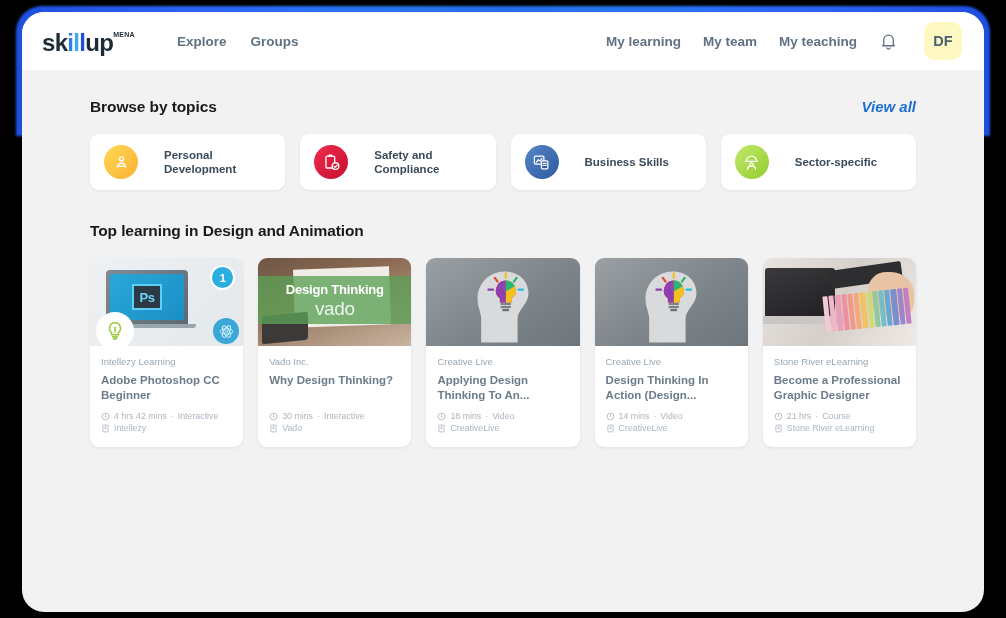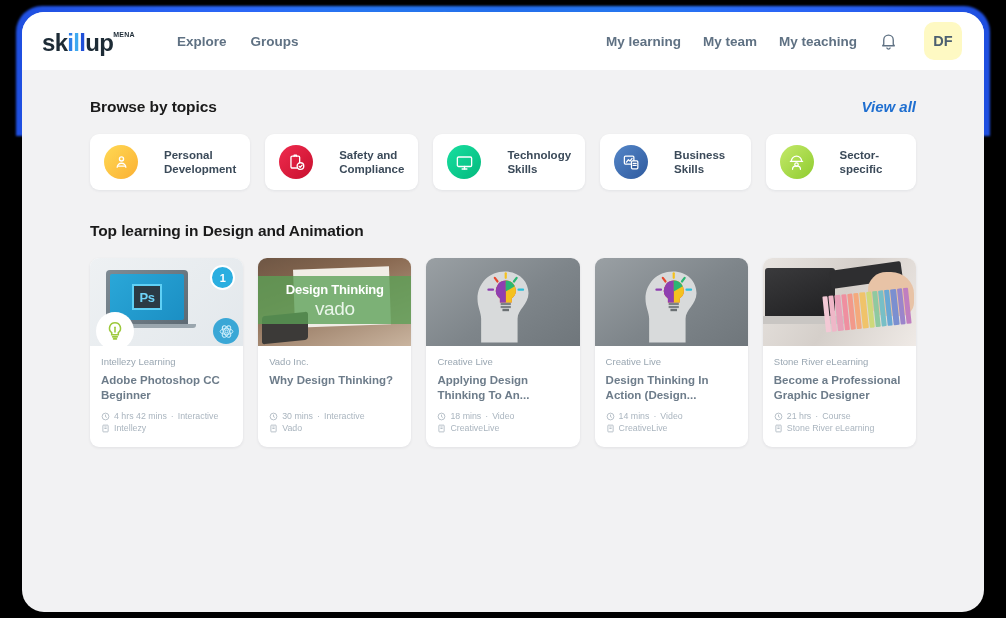--- a/index.html
+++ b/index.html
@@ -241,30 +241,20 @@
             <svg width="19" height="19" viewBox="0 0 24 24" fill="none" stroke="#fff" stroke-width="1.7" stroke-linecap="round" stroke-linejoin="round">
               <rect x="5" y="4" width="11" height="15" rx="1.6"></rect>
                 <path d="M9 4V2.8h3V4"></path>
               <circle cx="17" cy="16.5" r="4.2" fill="#c8102e"></circle>
                 <path d="M15.2 16.6l1.4 1.4 2.4-2.6"></path>
             </svg>
           </div>
           <div class="topic-label">Safety and Compliance</div>
         </div>
 
-        <div class="topic">
-          <div class="tc" style="background:linear-gradient(135deg,#18dfa0,#04b97d);">
-            <svg width="19" height="19" viewBox="0 0 24 24" fill="none" stroke="#fff" stroke-width="1.7" stroke-linecap="round" stroke-linejoin="round">
-              <rect x="3" y="5" width="18" height="12" rx="1.6"></rect>
-                <line x1="9" y1="20.2" x2="15" y2="20.2"></line>
-              <line x1="12" y1="17" x2="12" y2="20.2"></line>
-            </svg>
-          </div>
-          <div class="topic-label">Technology Skills</div>
-        </div>
 
         <div class="topic">
           <div class="tc" style="background:linear-gradient(135deg,#5486c8,#2f5a9e);">
             <svg width="19" height="19" viewBox="0 0 24 24" fill="none" stroke="#fff" stroke-width="1.6" stroke-linecap="round" stroke-linejoin="round">
               <rect x="3" y="4" width="12" height="10" rx="1.3"></rect>
                 <path d="M5.5 11.5l2.6-3 2 1.8 2.6-3.4"></path>
               <rect x="12" y="10" width="8" height="10" rx="1.3" fill="#2f5a9e"></rect>
               <line x1="14" y1="13" x2="18" y2="13"></line>
                 <line x1="14" y1="15.5" x2="18" y2="15.5"></line>
             </svg>

